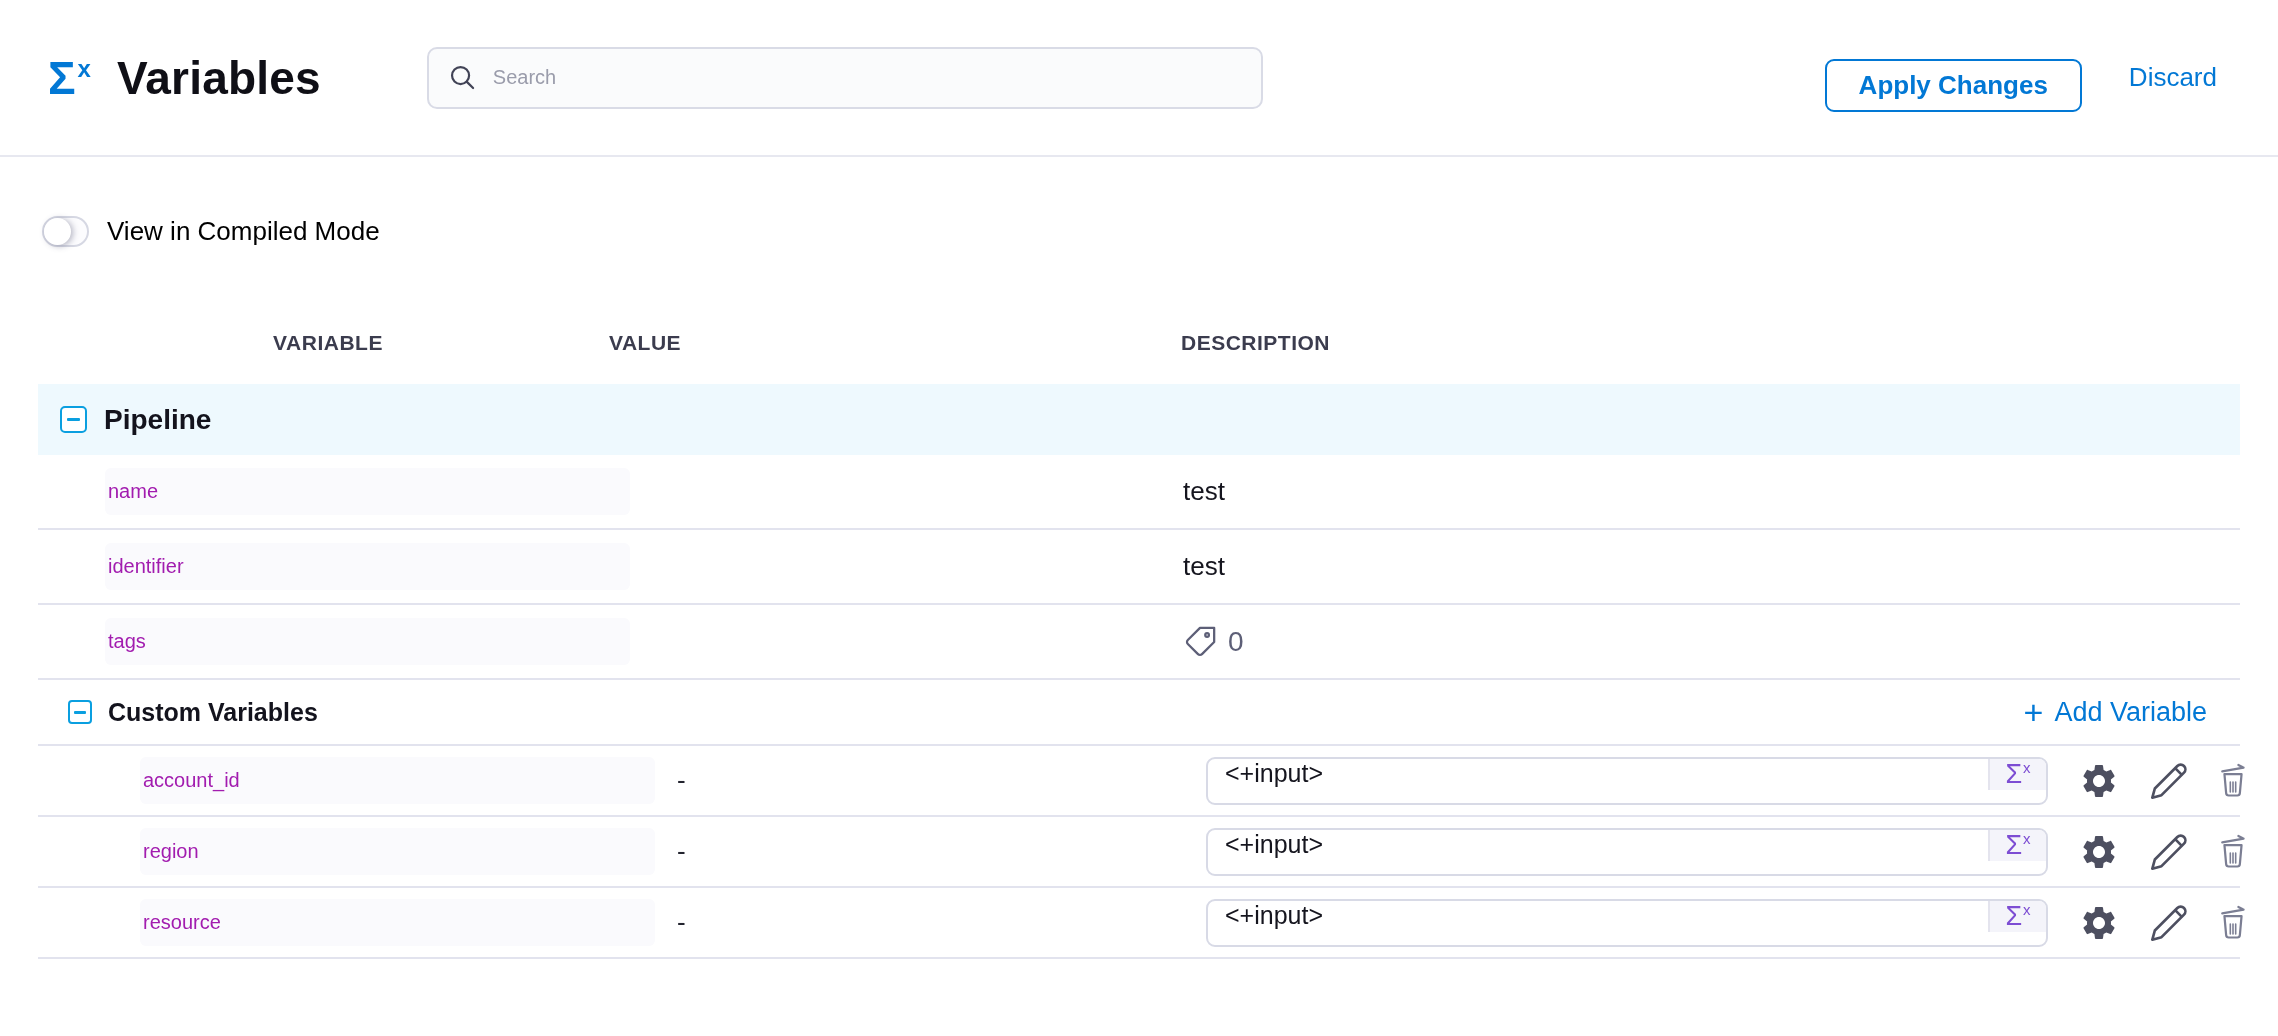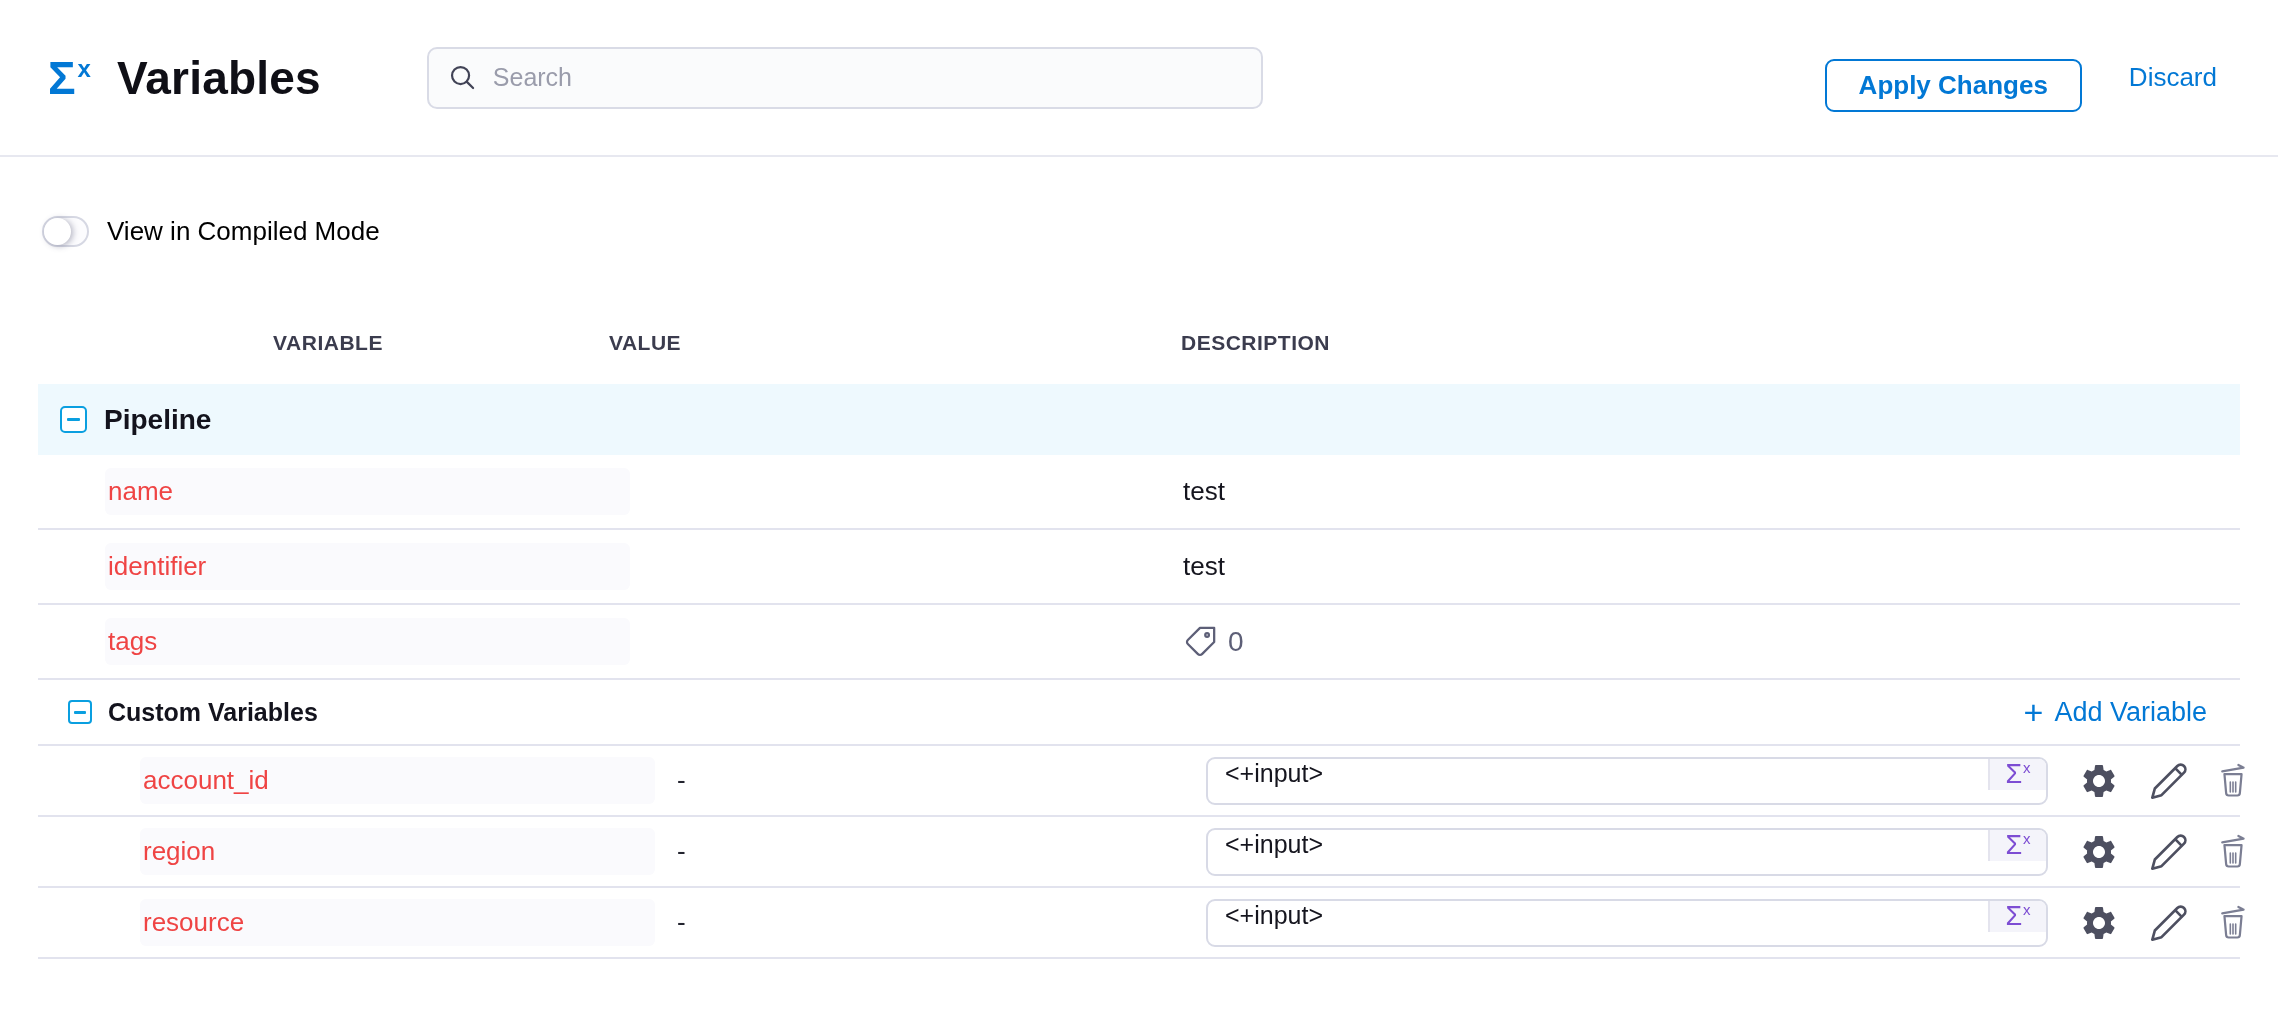--- a/index.html
+++ b/index.html
@@ -10,21 +10,21 @@
   .topbar { display:flex; align-items:center; height:157px; padding:0 61px 0 48px;
     border-bottom:2px solid #e7e8f0; background:#fff; }
   .logo { display:flex; align-items:flex-start; color:#0278d5; font-weight:700; line-height:1; }
   .logo .sig { font-size:46px; }
   .logo .sup { font-size:24px; font-weight:700; margin-left:2px; margin-top:2px; }
   .page-title { margin-left:26px; font-size:46px; font-weight:700; color:#0f0f16; letter-spacing:.2px; }
   .search-box { margin-left:106px; width:836px; height:62px; background:#fafbfc;
     border:2px solid #d9dbe6; border-radius:10px; display:flex; align-items:center;
     padding:0 18px; gap:15px; }
   .search-box input { flex:1; border:none; outline:none; background:transparent;
-    font-size:25px; color:#8b5cf6; font-family:inherit; }
+    font-size:20px; color:#8b5cf6; font-family:inherit; }
   .search-box input::placeholder { color:#9a9cab; }
   .top-actions { margin-left:auto; display:flex; align-items:center; gap:47px; }
   .apply-btn { height:53px; padding:0 32px; background:#fff; color:#0278d5;
     border:2.5px solid #0278d5; border-radius:9px; font-size:26px; font-weight:600;
     font-family:inherit; cursor:pointer;margin-top:16px; }
   .discard-btn { background:none; border:none; color:#0278d5; font-size:26px;
     font-weight:500; font-family:inherit; cursor:pointer; }
 
   
   .content { padding:0 38px; }
@@ -51,21 +51,21 @@
   .collapse-box.small .minus { left:4px; right:4px; }
   .title-pipeline { margin-left:17px; font-size:28px; font-weight:700; color:#13131d;text-align:right; }
 
   .row { display:grid; grid-template-columns:560px 565px 1fr; align-items:center;
     border-bottom:2px solid #e2e3ee; }
   .row.child { height:75px; }
   .row.custom { height:71px; }
   .c-var.child-indent { padding-left:67px; }
   .c-var.custom-indent { padding-left:102px; }
   .band { display:inline-block; background:#fafafd; border-radius:6px; height:47px;
-    line-height:47px; font-size:26px; color:#ef4444; padding-left:3px; }
+    line-height:47px; font-size:20px; color:#a21caf; padding-left:3px; }
   .band.w-child { width:525px; }
   .band.w-custom { width:515px; }
   .c-desc { padding-left:79px; font-size:26px; color:#23242f; }
   .c-val { padding-left:20px; display:flex; align-items:center; }
   .plain-value { font-size:26px; color:#15151e; }
   .tags-val { display:flex; align-items:center; gap:11px; color:#5d5f77; }
   .tag-count { font-size:28px; }
 
   .custom-section-header { height:66px; display:flex; align-items:center; padding-left:30px;
     border-bottom:2px solid #e2e3ee; }

